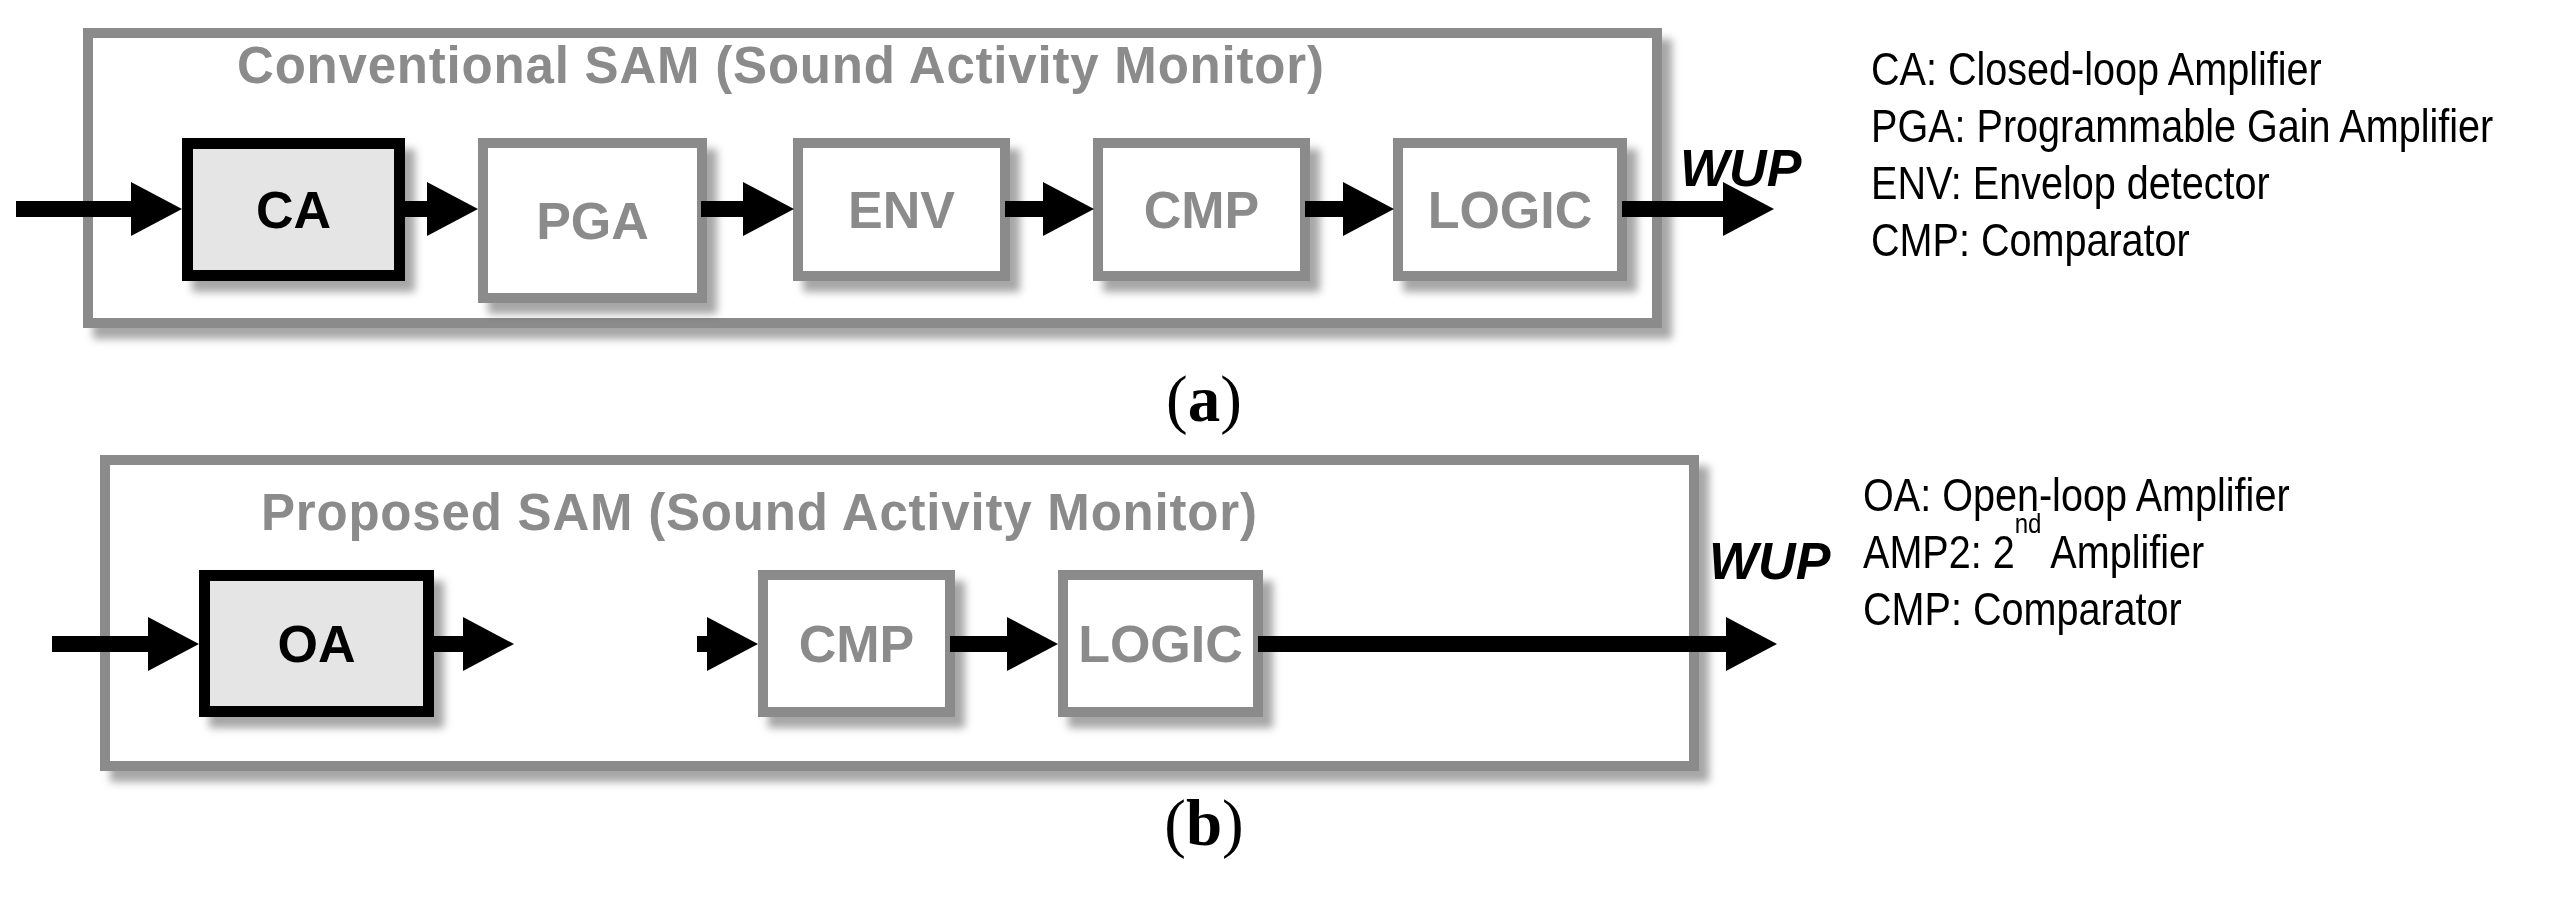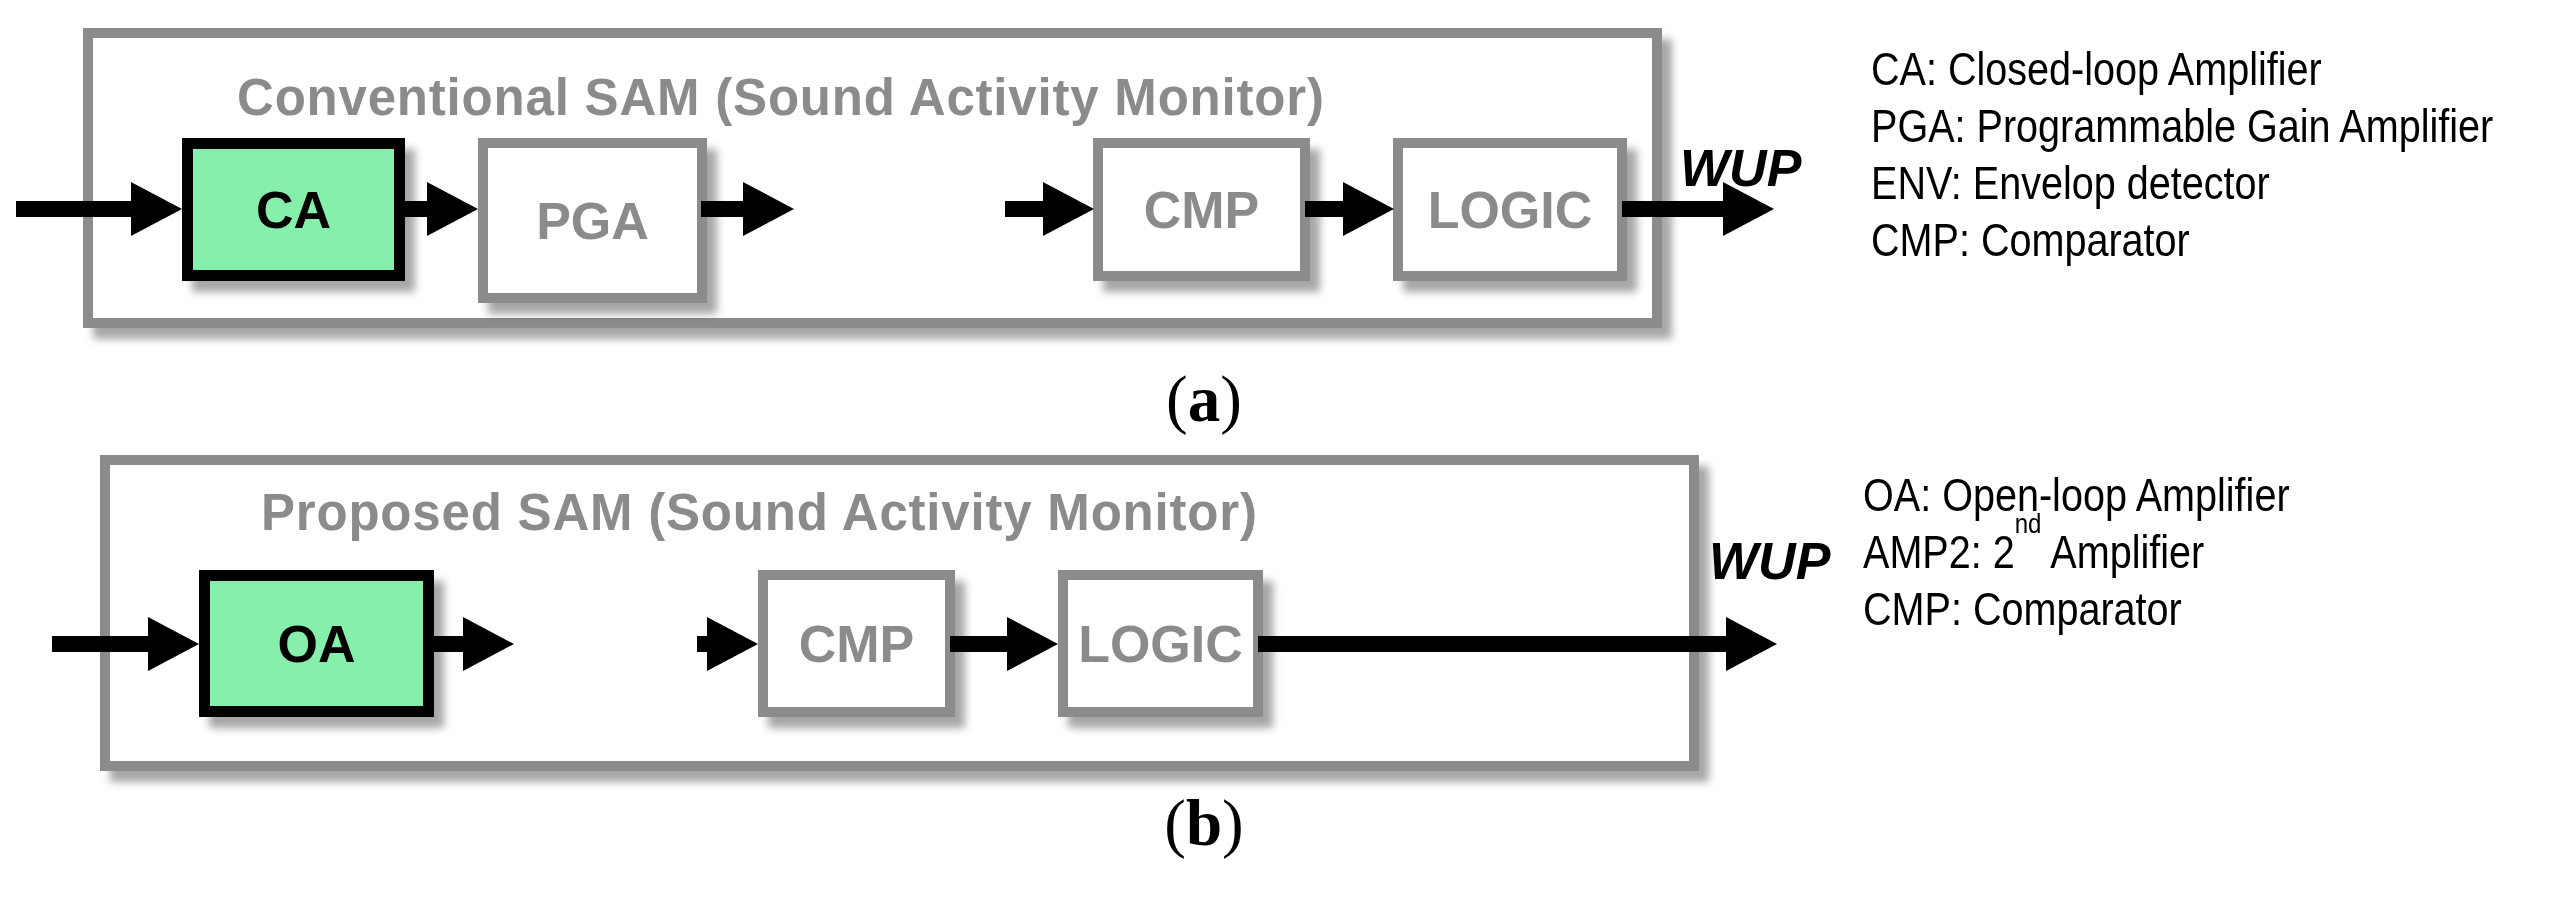--- a/index.html
+++ b/index.html
@@ -15,21 +15,21 @@
   .title{
     position:absolute;font-weight:bold;font-size:51px;color:#8B8B8B;
     white-space:nowrap;letter-spacing:0.8px;
   }
   .block{
     position:absolute;box-sizing:border-box;display:flex;align-items:center;justify-content:center;
     background:#ffffff;font-weight:bold;font-size:52px;
     box-shadow:9.5px 11px 8px rgba(0,0,0,0.35);
   }
   .block.gray{border:10.3px solid #8B8B8B;color:#8B8B8B;}
-  .block.hl{border:11px solid #000000;color:#000000;background:#86efac;}
+  .block.hl{border:11px solid #000000;color:#000000;background:#e5e5e5;}
   .hline{position:absolute;height:16px;background:#000000;}
   .tri{
     position:absolute;width:0;height:0;
     border-top:27px solid transparent;border-bottom:27px solid transparent;
     border-left:51px solid #000000;
   }
   .wup{
     position:absolute;font-size:52px;font-weight:bold;font-style:italic;color:#000000;
     white-space:nowrap;
   }
@@ -46,32 +46,35 @@
   }
   .caption b{font-weight:bold;}
 </style>
 </head>
 <body>
 
 <div id="canvas">
 
   <div class="obox" style="left:83px;top:28px;width:1579px;height:300px;"></div>
 
-  <div class="title" style="left:237px;top:68px;">Conventional SAM (Sound Activity Monitor)</div>
+  <div class="title" style="left:237px;top:36px;">Conventional SAM (Sound Activity Monitor)</div>
 
   <div>
     <div class="hline" style="left:16px;top:201px;width:117px;"></div>
     <div class="tri" style="left:131px;top:182px;"></div>
   </div>
 
   <div class="block hl" style="left:182px;top:138px;width:223px;height:143px;">
     <span>CA</span>
   </div>
   <div class="block gray" style="left:478px;top:138px;width:229px;height:165px;">
     <span>PGA</span>
+  </div>
+  <div class="block gray" style="left:793px;top:138px;width:217px;height:143px;">
+    <span>ENV</span>
   </div>
   <div class="block gray" style="left:1093px;top:138px;width:217px;height:143px;">
     <span>CMP</span>
   </div>
   <div class="block gray" style="left:1393px;top:138px;width:234px;height:143px;">
     <span>LOGIC</span>
   </div>
 
   <div>
     <div class="hline" style="left:399px;top:201px;width:33px;"></div>

